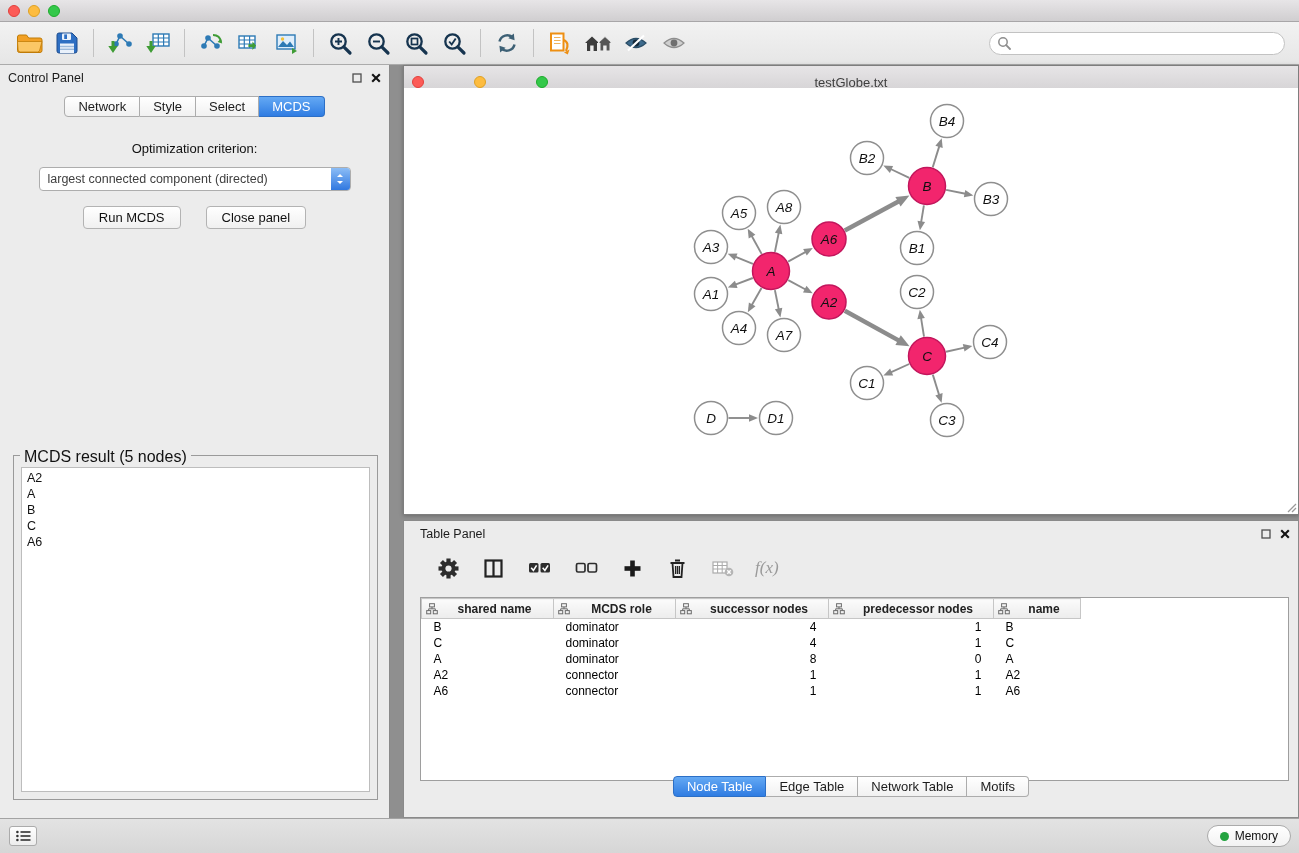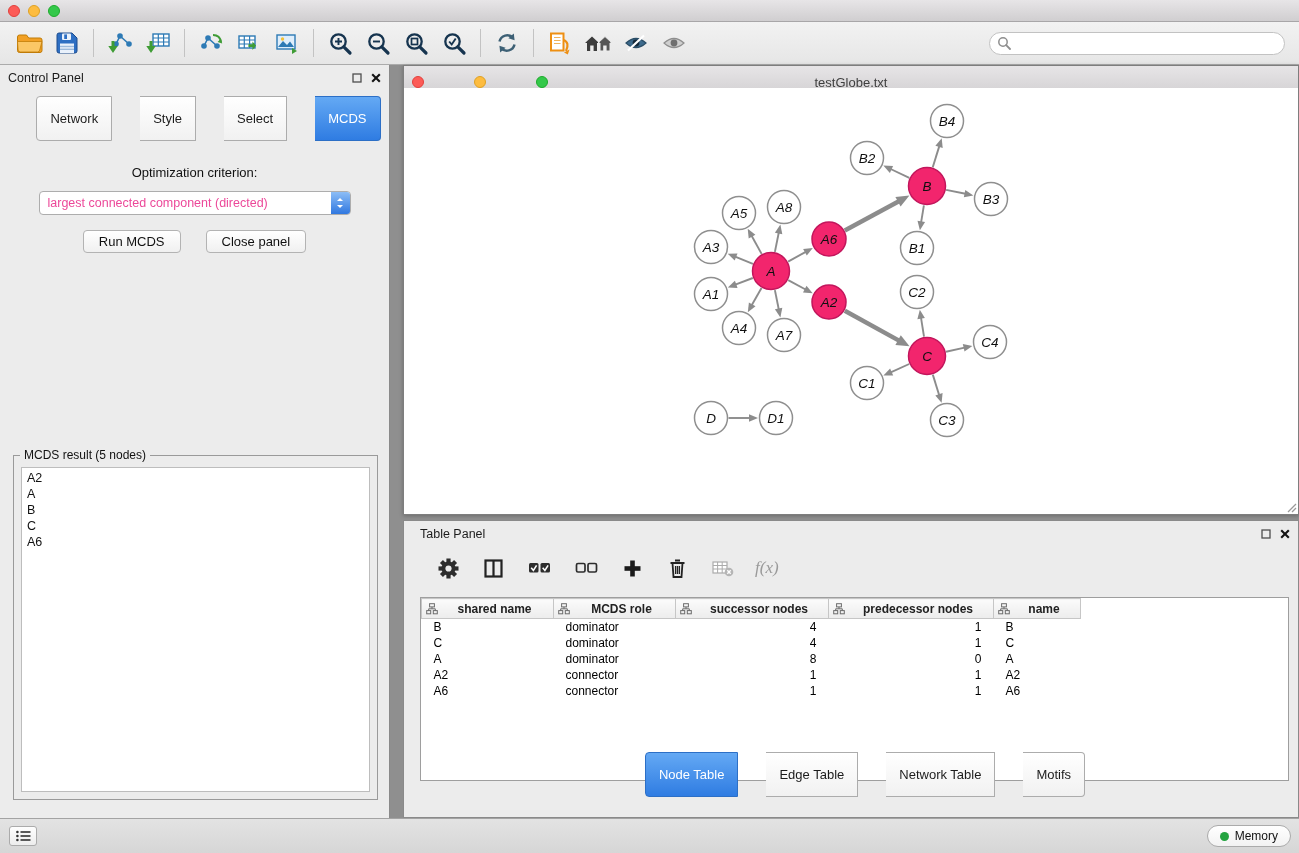--- a/index.html
+++ b/index.html
@@ -53,35 +53,35 @@
     position:absolute; left:0; top:65px; width:390px; height:753px;
     background:#ececec; border-right:1px solid #8a8a8a;
   }
   .panel-header {
     height:25px; display:flex; align-items:center; padding:0 8px;
     font-size:12.5px; color:#1c1c1c;
   }
   .panel-header-icons { margin-left:auto; display:flex; gap:9px; align-items:center; }
   .seg { display:flex; justify-content:center; margin-top:6px; }
   .seg-tab {
-    padding:14px 13px; font-size:13px; color:#1c1c1c;
+    padding:2px 13px; font-size:13px; color:#1c1c1c;
     background:linear-gradient(#ffffff,#f1f1f1);
-    border:1px solid #acacac; border-left:none; cursor:default; white-space:nowrap;margin-left:28px;
+    border:1px solid #acacac; border-left:none; cursor:default; white-space:nowrap;
   }
   .seg-tab:first-child { border-left:1px solid #acacac; border-radius:4px 0 0 4px; }
   .seg-tab:last-child  { border-radius:0 4px 4px 0; }
   .seg-tab.active {
     background:linear-gradient(#64a9f4,#2f7ce2); color:#fff; border-color:#2c6fc6;
   }
   .opt-label { margin-top:24px; text-align:center; font-size:13px; color:#111; }
   .dropdown {
     width:312px; height:24px; margin:11px auto 0; background:#fff;
     border:1px solid #adadad; border-radius:4px; display:flex; align-items:center;
   }
-  .dropdown-text { flex:1; padding-left:8px; font-size:12.5px; color:#ec4899; white-space:nowrap; overflow:hidden; }
+  .dropdown-text { flex:1; padding-left:8px; font-size:12.5px; color:#404040; white-space:nowrap; overflow:hidden; }
   .dropdown-stepper {
     width:19px; height:22px; border-radius:0 3px 3px 0;
     background:linear-gradient(#8cbdf6,#3078e0);
     display:flex; flex-direction:column; align-items:center; justify-content:center;
   }
   .dropdown-stepper i { display:block; width:0; height:0; border:3.5px solid transparent; }
   .dropdown-stepper i.up   { border-bottom-color:#fff; margin-bottom:2px; }
   .dropdown-stepper i.down { border-top-color:#fff; margin-top:2px; }
   .btn-row { display:flex; justify-content:center; gap:25px; margin-top:15px; }
   .push-btn {
@@ -89,21 +89,21 @@
     font-size:13px; color:#111; padding:3px 15px;
     background:linear-gradient(#ffffff,#f0f0f0);
     border:1px solid #b3b3b3; border-radius:4px; cursor:default;
   }
   .result-box {
     position:absolute; left:13px; top:390px; width:365px; height:345px;
     border:1px solid #9a9a9a;
   }
   .result-box-title {
     position:absolute; top:-8px; left:6px; background:#ececec;
-    padding:0 4px; font-size:12px; color:#111;
+    padding:0 4px; font-size:16px; color:#111;
   }
   .result-list {
     position:absolute; left:7px; right:7px; top:11px; bottom:7px;
     background:#fff; border:1px solid #bdbdbd; overflow:hidden; padding:2px 0;
   }
   .result-item { font-size:12.5px; color:#111; padding:1px 5px; line-height:14px; }
 
   
   .network-window {
     position:absolute; left:403px; top:65px; width:896px; height:450px;

